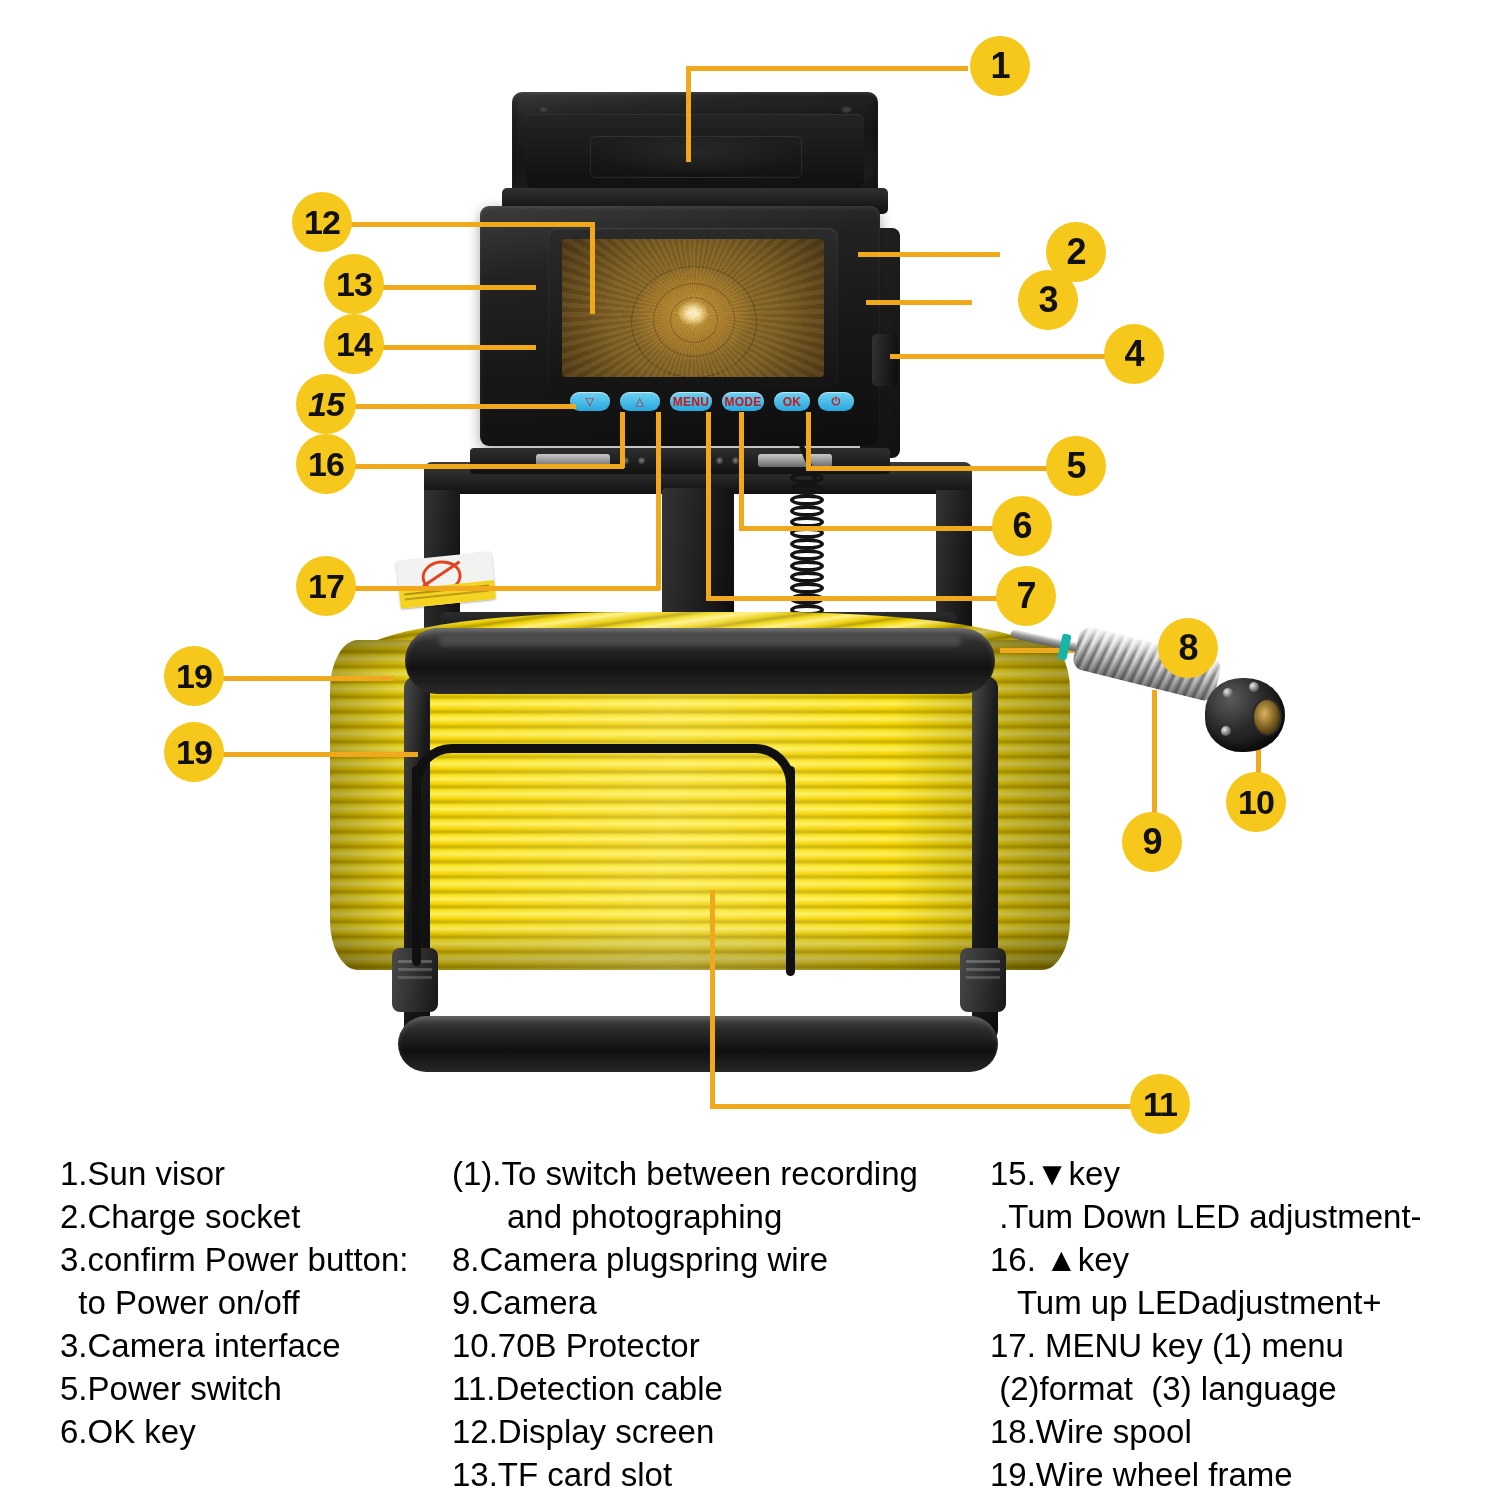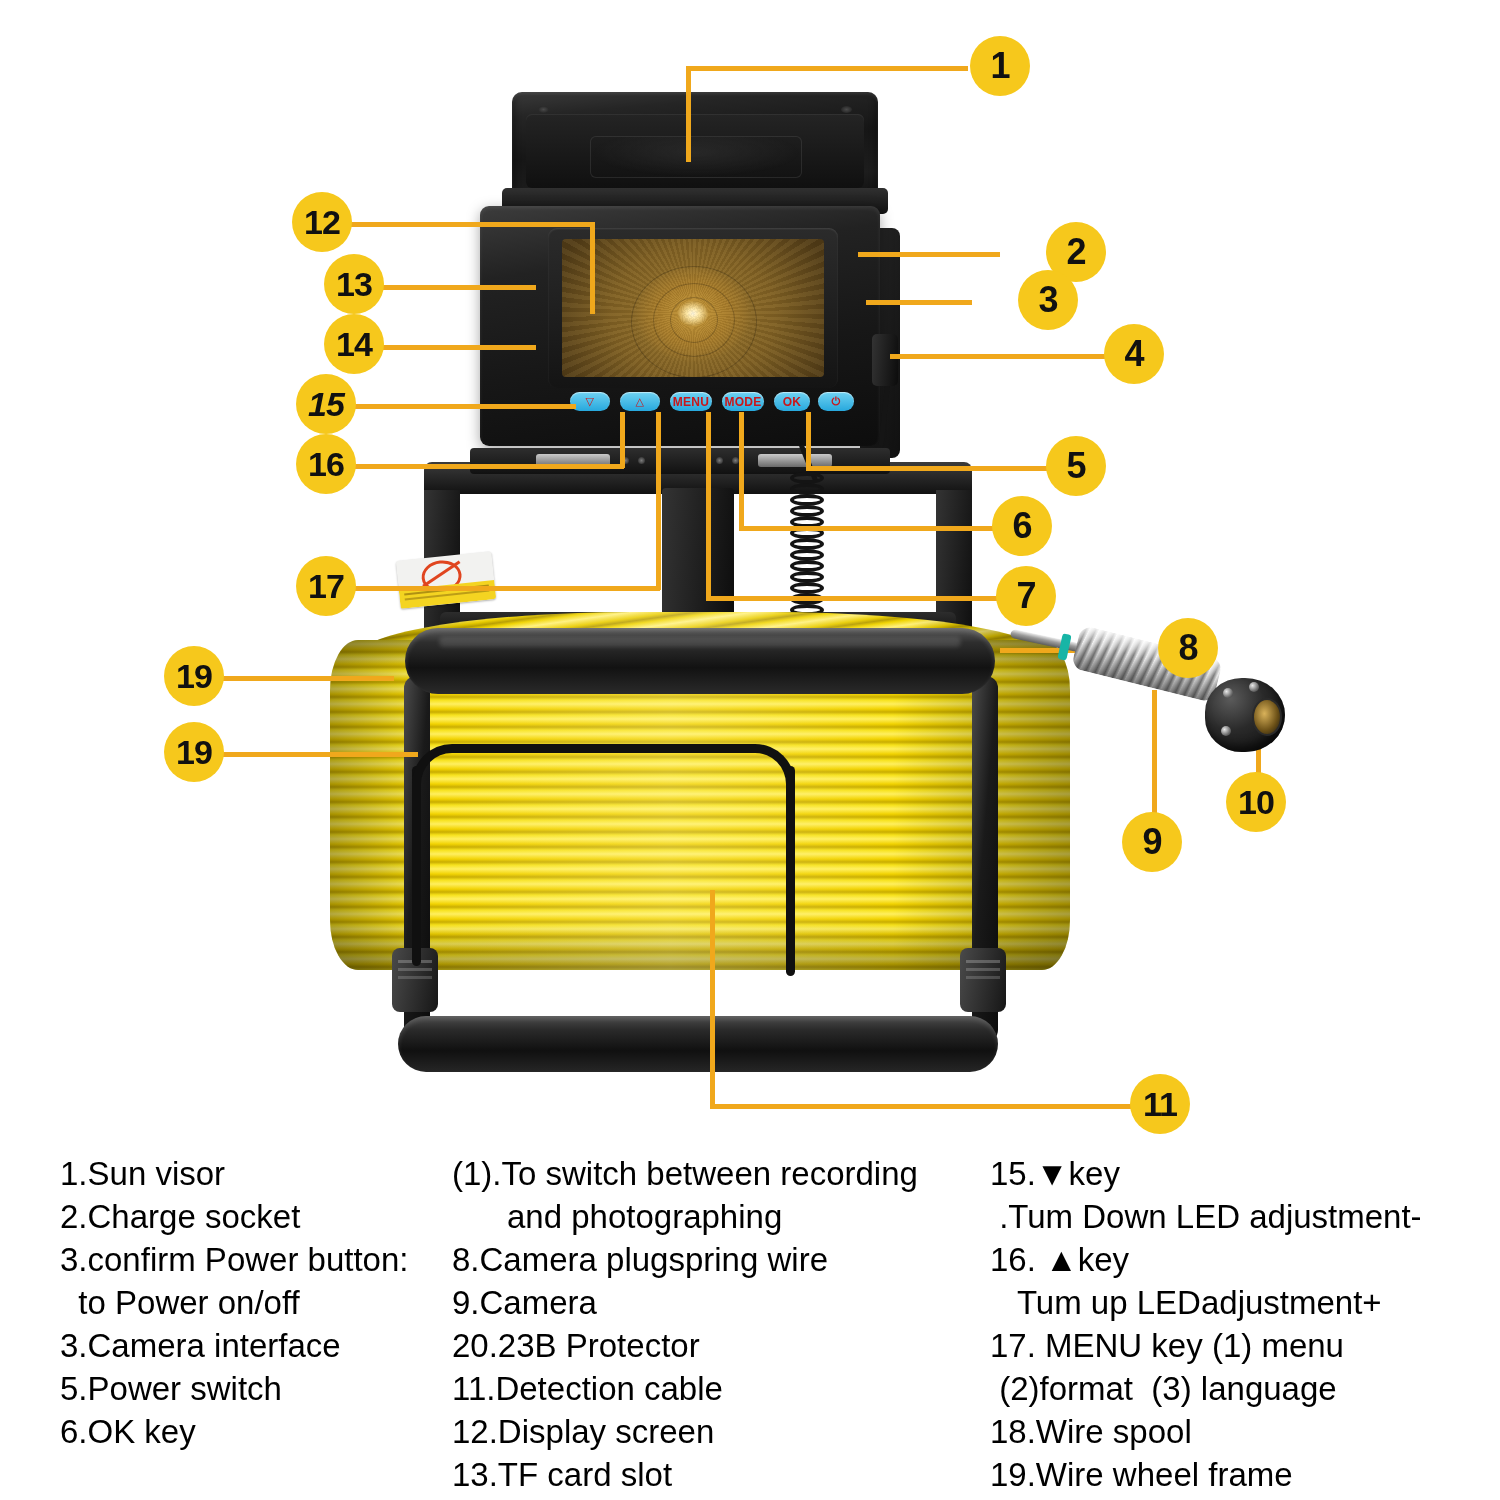--- a/index.html
+++ b/index.html
@@ -407,21 +407,21 @@
     <p>3.Camera interface</p>
     <p>5.Power switch</p>
     <p>6.OK key</p>
   </div>
 
   <div class="col c2">
     <p>(1).To switch between recording</p>
     <p>      and photographing</p>
     <p>8.Camera plugspring wire</p>
     <p>9.Camera</p>
-    <p>20.23B Protector</p>
+    <p>10.70B Protector</p>
     <p>11.Detection cable</p>
     <p>12.Display screen</p>
     <p>13.TF card slot</p>
     <p>14.charging light</p>
   </div>
 
   <div class="col c3">
     <p>15.▼key</p>
     <p> .Tum Down LED adjustment-</p>
     <p>16. ▲key</p>

